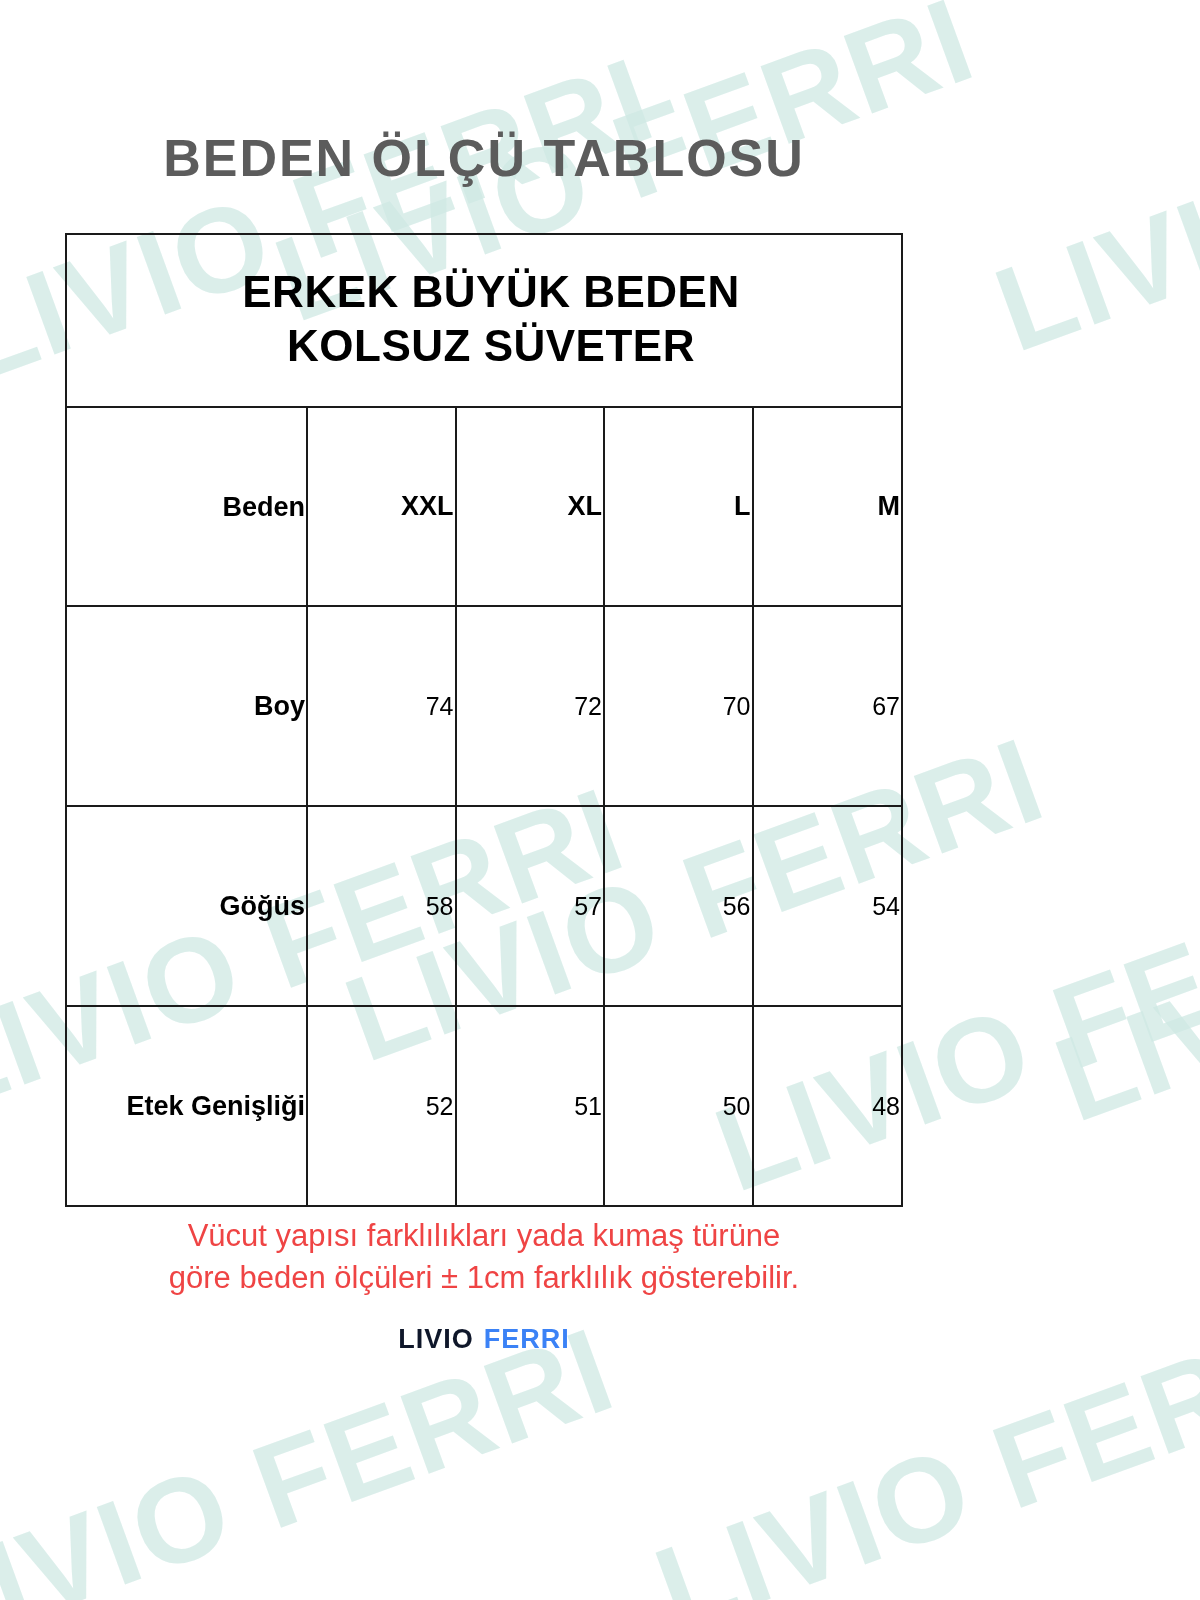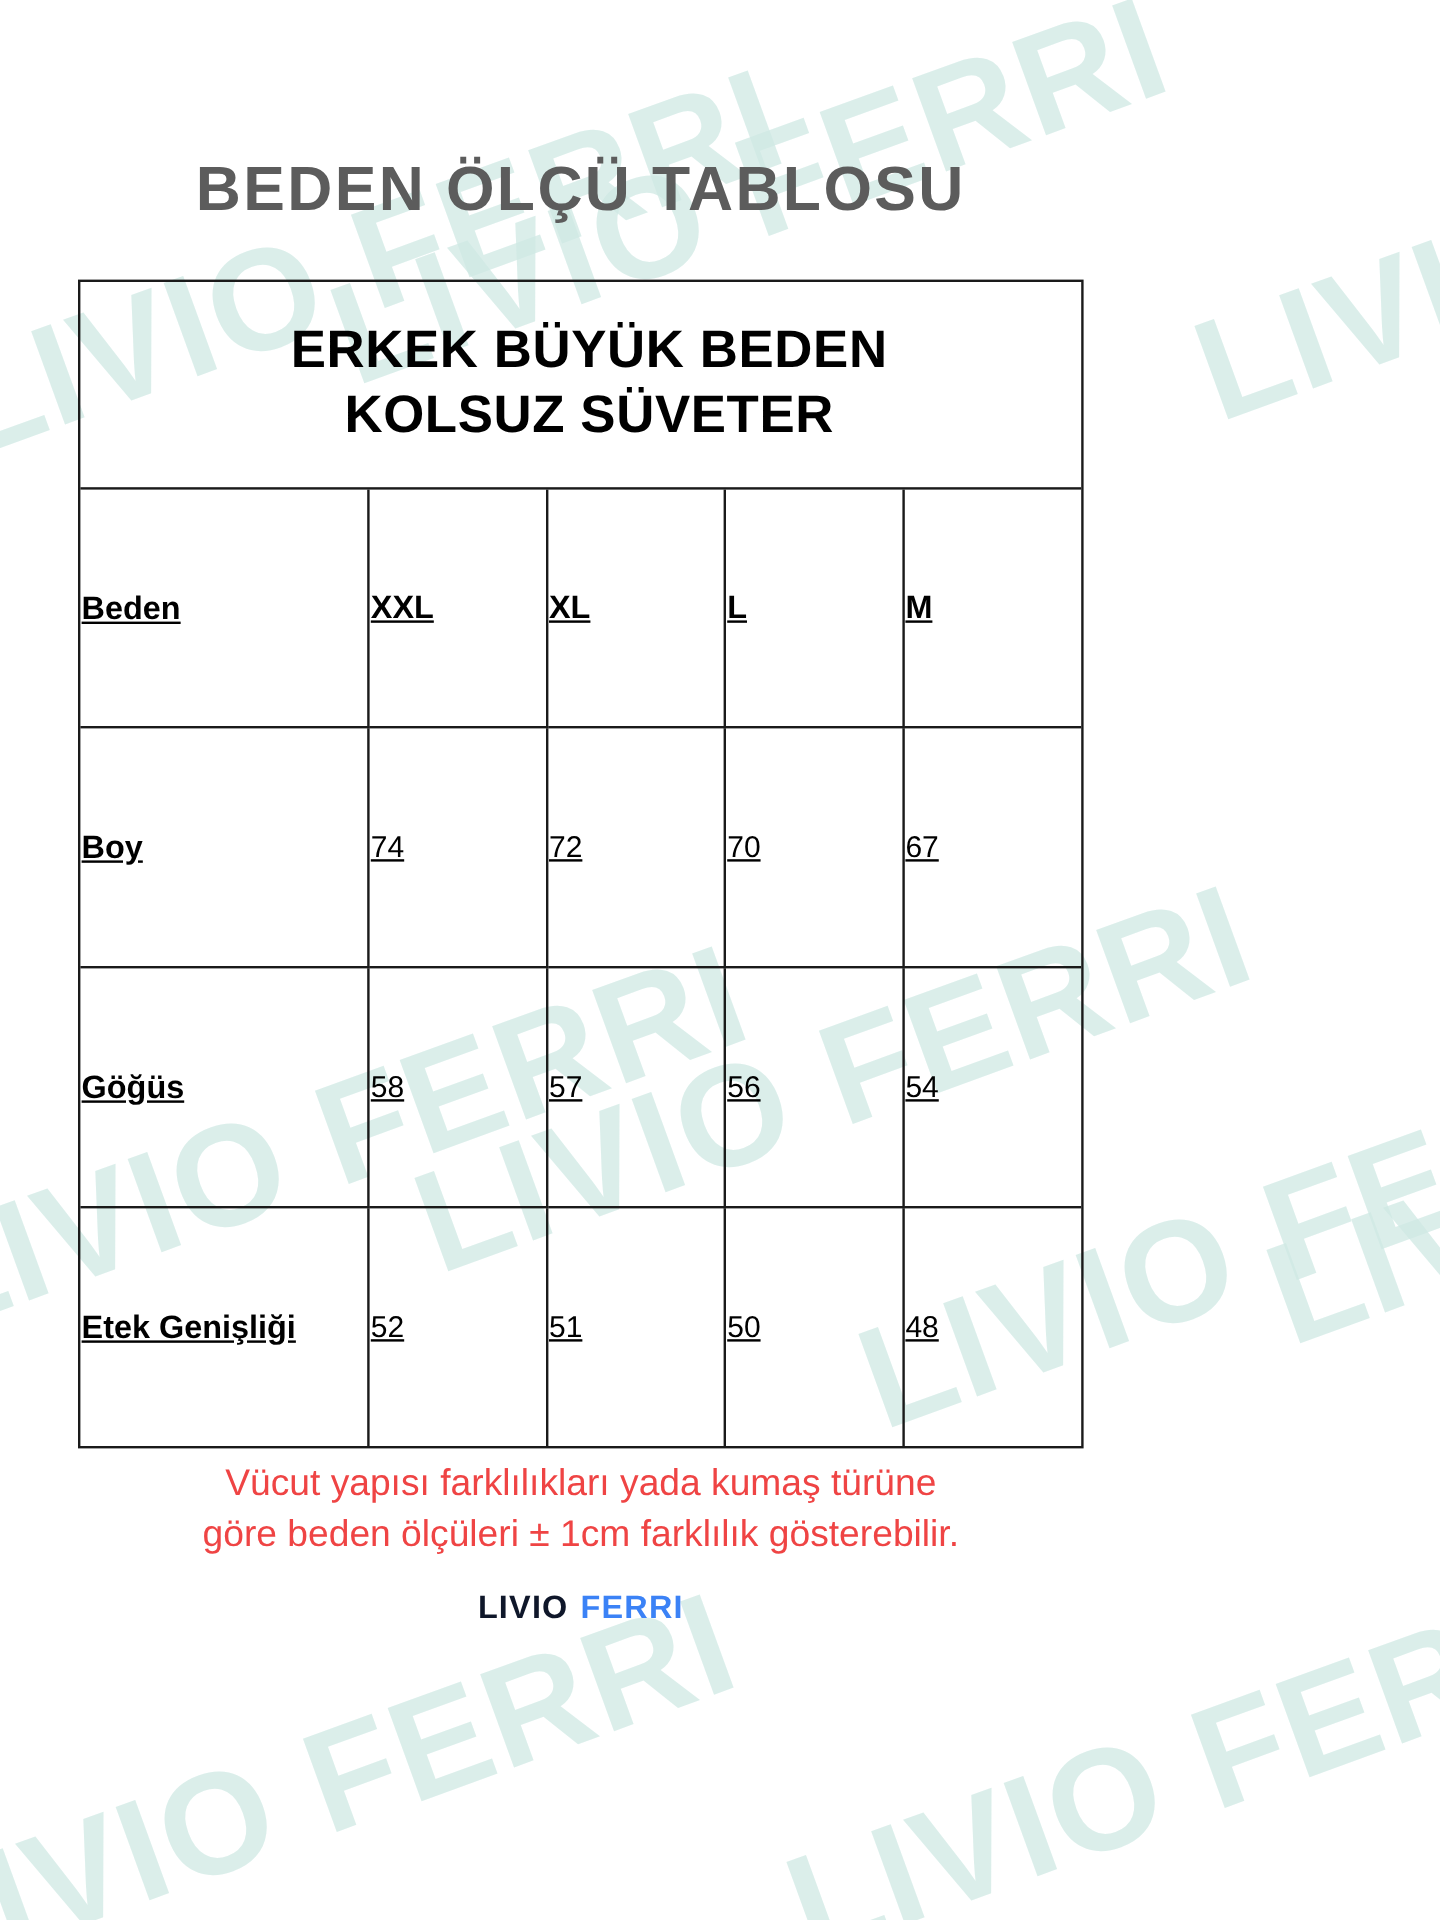--- a/index.html
+++ b/index.html
@@ -71,24 +71,23 @@
     letter-spacing: 0.5px;
   }
 
   table.size-table {
     width: 100%;
     border-collapse: collapse;
     table-layout: fixed;
   }
   table.size-table td {
     border: 2px solid #1a1a1a;
-    text-align: left;
+    text-align: right;
     vertical-align: middle;
     color: #000;
-    text-decoration: underline;
   }
   table.size-table td:first-child {
     border-left: 0;
   }
   table.size-table td:last-child {
     border-right: 0;
   }
   table.size-table tr:last-child td {
     border-bottom: 0;
   }

